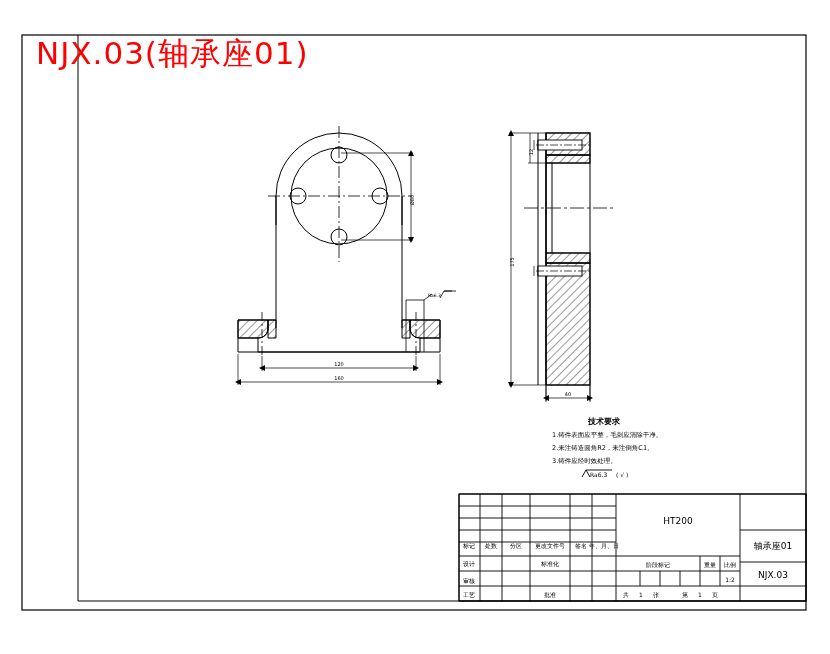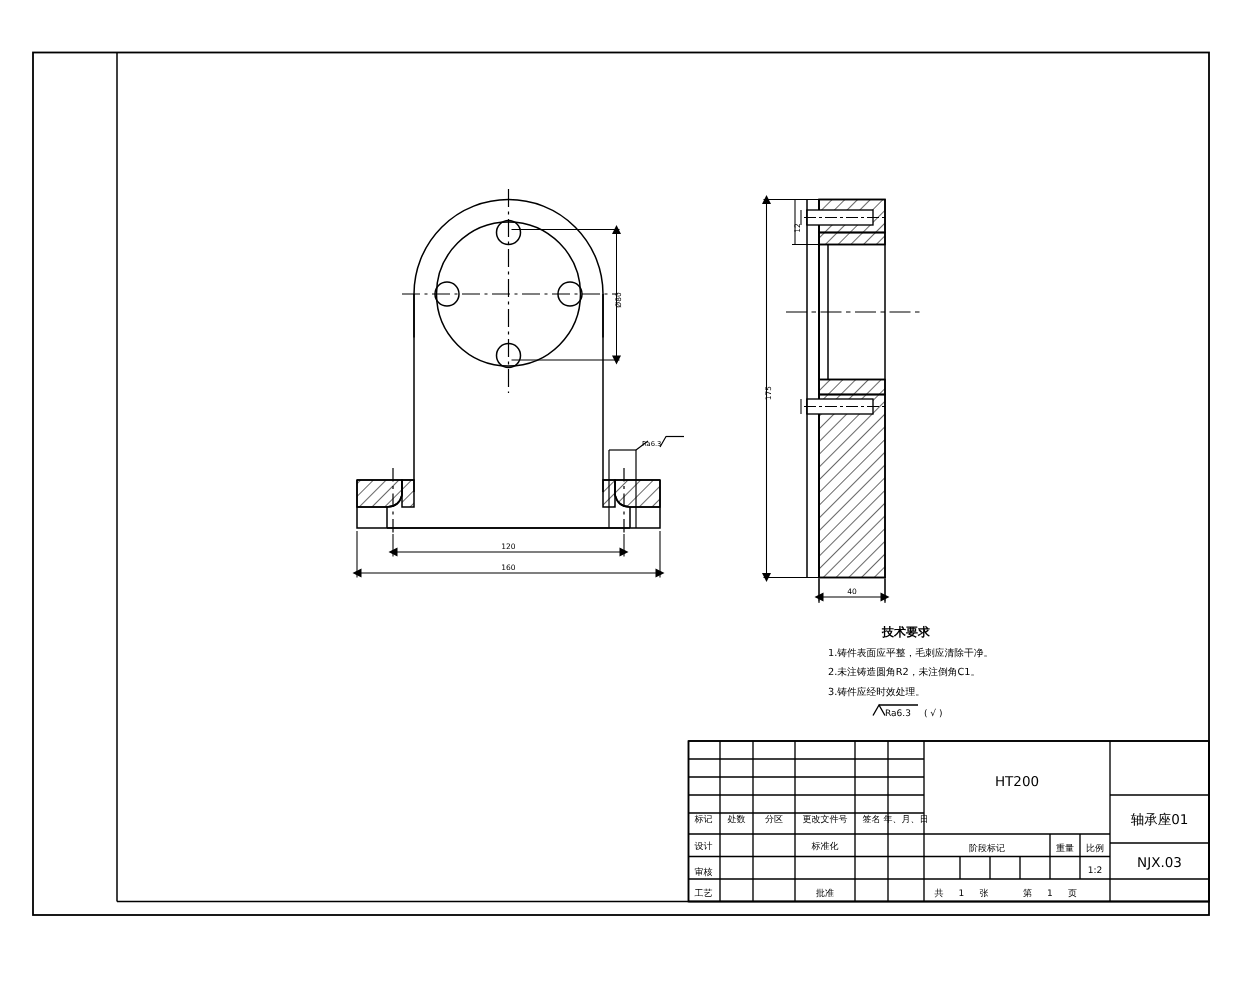--- a/index.html
+++ b/index.html
@@ -299,13 +299,14 @@
       <text x="685" y="597" font-size="6" text-anchor="middle">第</text>
       <text x="700" y="597" font-size="6" text-anchor="middle">1</text>
       <text x="715" y="597" font-size="6" text-anchor="middle">页</text>
 
       <text x="773" y="549" font-size="9" text-anchor="middle">轴承座01</text>
       <text x="773" y="578" font-size="9" text-anchor="middle">NJX.03</text>
     </g>
 
   </svg>
 
+  <div class="title-text cn-text">NJX.03(轴承座01)</div>
 </div>
 
 </body></html>

